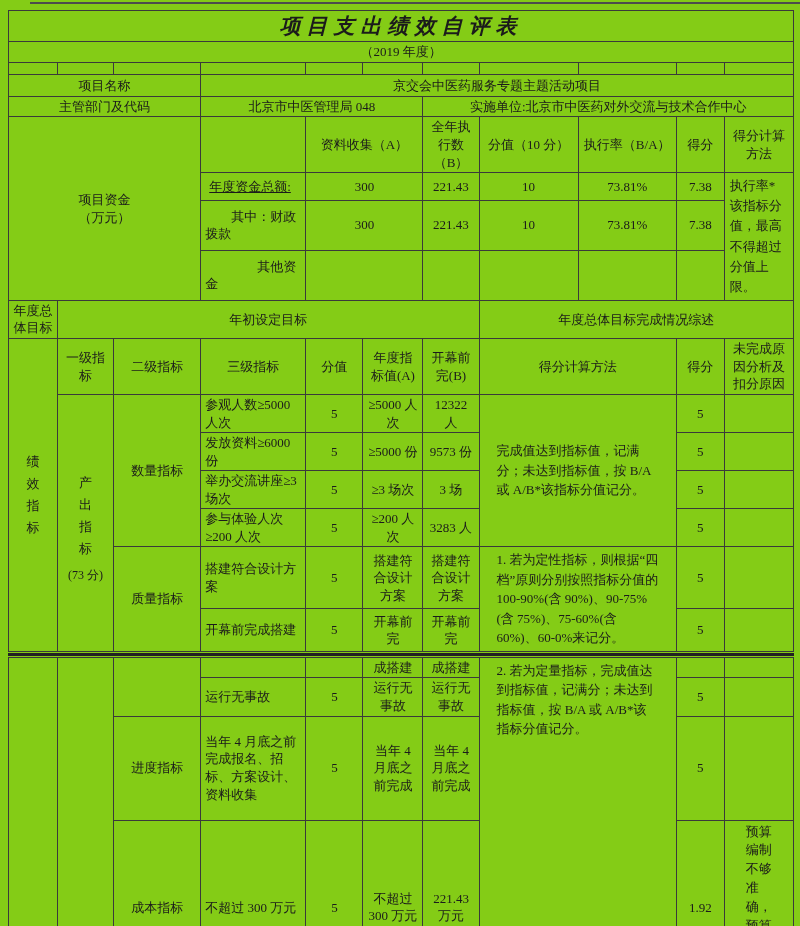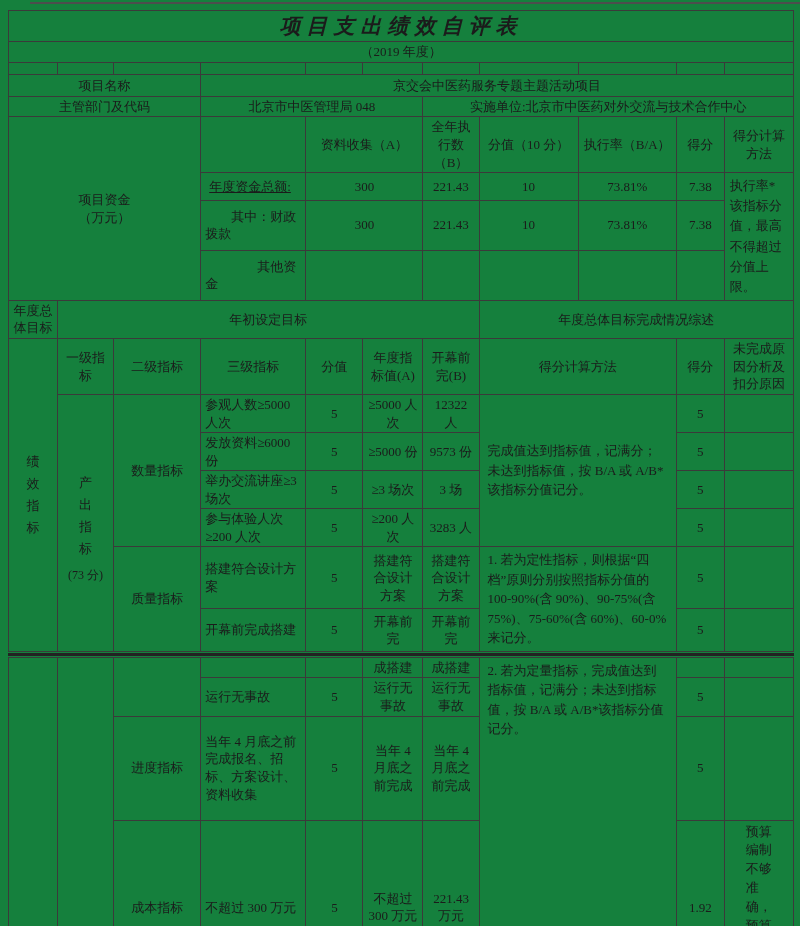--- a/index.html
+++ b/index.html
@@ -1,27 +1,27 @@
 <!DOCTYPE html>
 <html><head>
 <meta charset="utf-8">
 <style>
   html,body{margin:0;padding:0;background:#fbfbfa;color:#1b1b1b;
     font-family:"Liberation Serif","DejaVu Serif",serif;font-size:13px;}
-  .page{width:800px;height:926px;position:relative;overflow:hidden;background:#15803d;}
+  .page{width:800px;height:926px;position:relative;overflow:hidden;background:#84cc16;}
   .scanline{position:absolute;top:2px;left:30px;right:0;border-top:2px solid #4d4d4d;}
   .doc{position:absolute;top:10px;left:8px;}
   table{border-collapse:collapse;table-layout:fixed;width:786px;}
   td{border:1px solid #3a3a3a;padding:1px 4px;text-align:center;vertical-align:middle;
      overflow:hidden;line-height:1.35;word-break:break-word;}
   .title-cell{font-size:21px;font-weight:bold;font-style:italic;letter-spacing:6px;border-bottom:1px solid #3a3a3a;}
   .left{text-align:left;}
   .top{vertical-align:top;}
   .pre{white-space:pre-line;font-family:Liberation Serif, serif;}
-  .method{text-align:left;padding:3px 8px;line-height:1.5;}
+  .method{text-align:left;padding:3px 17px;line-height:1.5;}
   .note{text-align:left;vertical-align:top;padding:3px 5px;line-height:1.55;}
   .reason{text-align:left;padding:2px 21px;line-height:1.45;}
   .ind1{text-indent:2em;text-align:left;}
   .ind2{text-indent:4em;text-align:left;}
   .lbl{padding-left:8px;text-decoration:underline;}
   .vtext{display:block;width:1.15em;margin:8px auto;word-break:break-all;line-height:1.7;}
   .gsuffix{font-size:12px;line-height:1.2;}
   .pagebreak{height:3px;background:#222;margin:1px 0;width:786px;}
 </style>
 </head>

